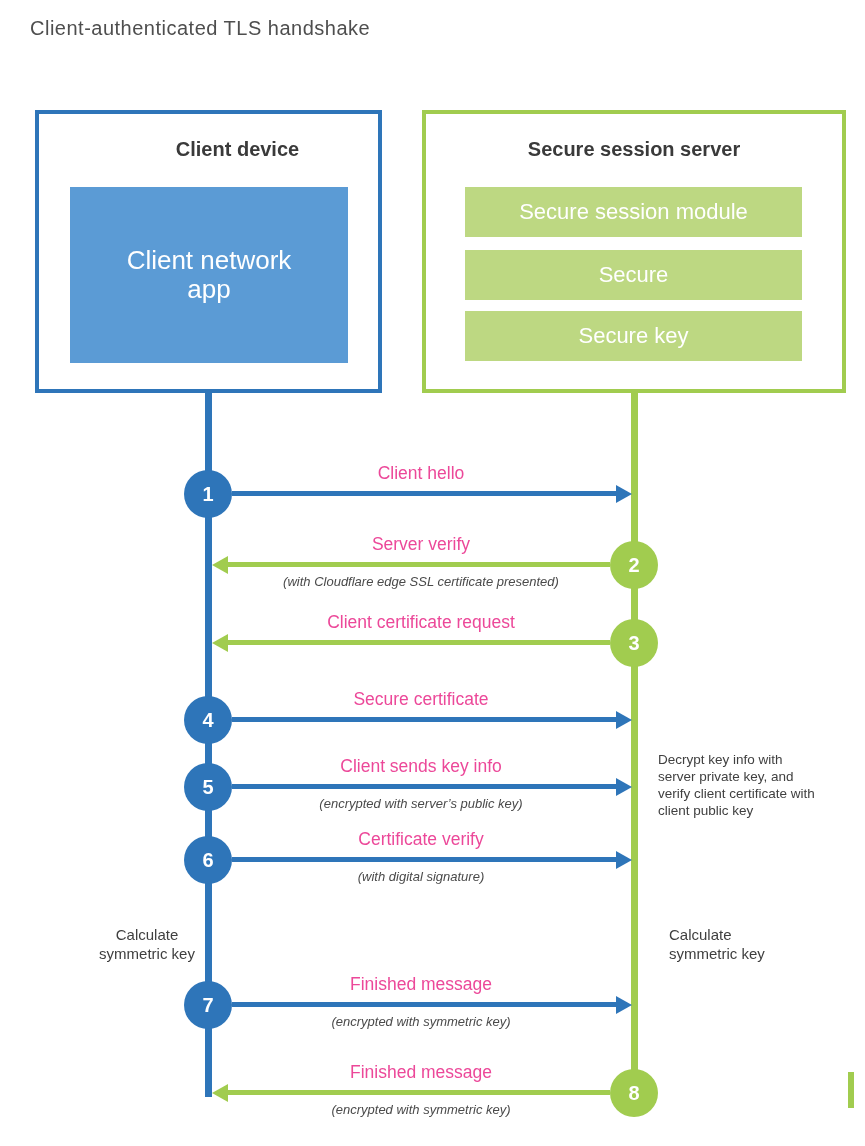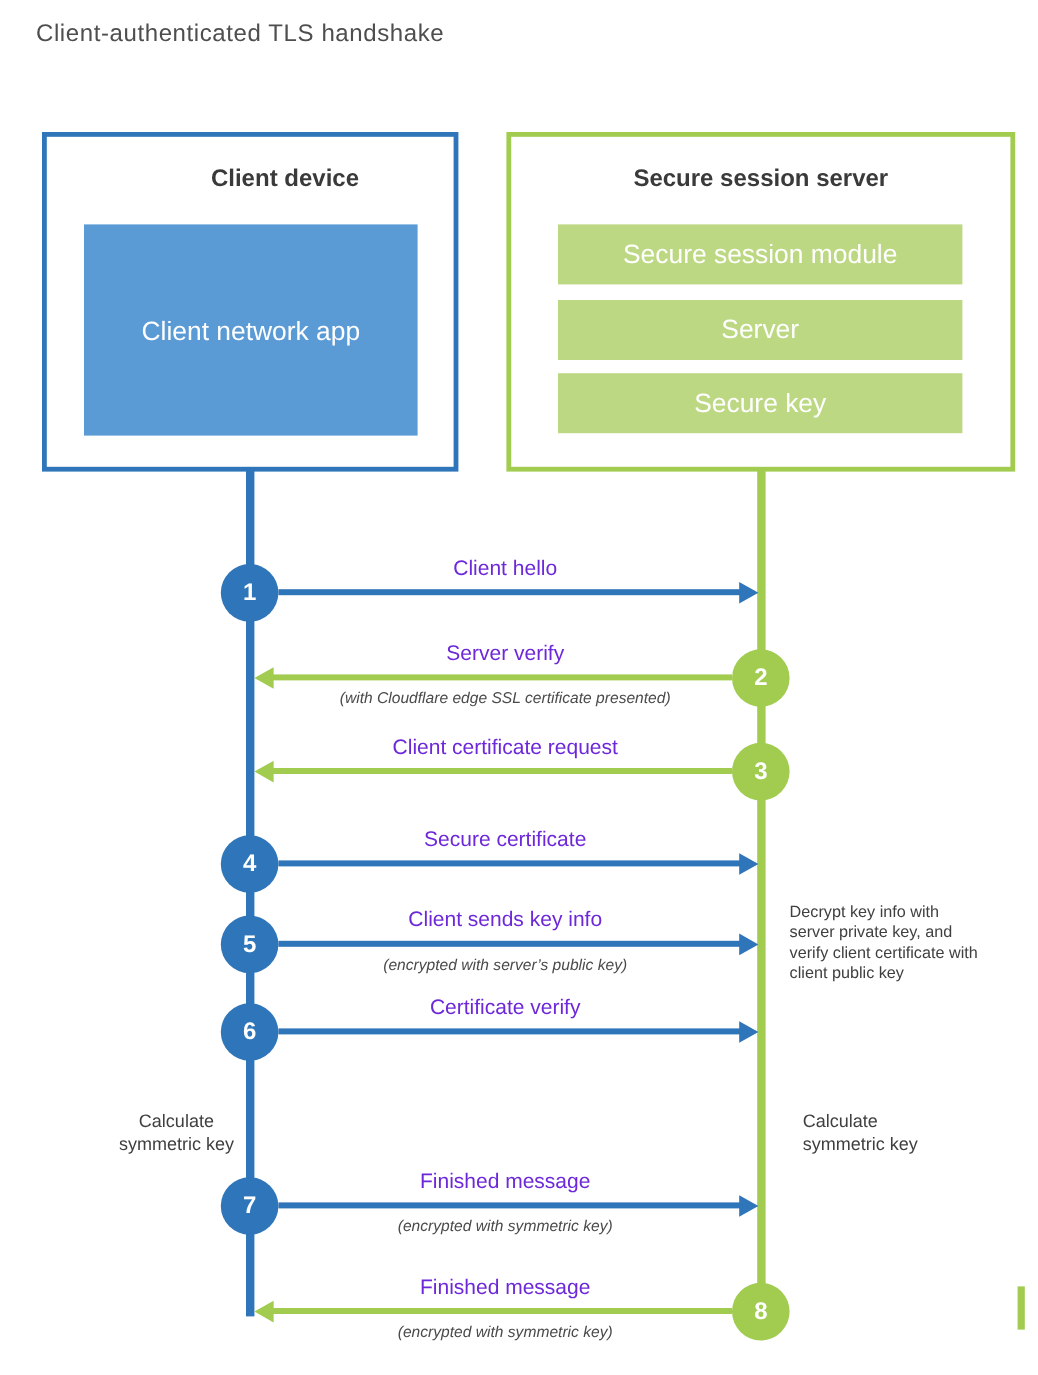--- a/index.html
+++ b/index.html
@@ -12,21 +12,21 @@
   #page-title{left:30px;top:17px;font-size:20px;font-weight:300;color:#4e4e4e;letter-spacing:.5px;}
   
   .outer-box{box-sizing:border-box;background:#fff;}
   #client-box{left:35px;top:110px;width:347px;height:283px;border:4px solid #2e75b9;}
   #server-box{left:422px;top:110px;width:424px;height:283px;border:4px solid #a1cc4f;}
   .box-title{top:138px;text-align:center;font-size:20px;font-weight:700;color:#3a3a3a;}
   #client-box-title{left:35px;width:405px;}
   #server-box-title{left:422px;width:424px;}
   #client-app{left:70px;top:187px;width:278px;height:176px;background:#5b9bd5;
     display:flex;align-items:center;justify-content:center;}
-  #client-app span{width:200px;text-align:center;color:#ffffff;font-size:22px;line-height:29px;}
+  #client-app span{width:200px;text-align:center;color:#ffffff;font-size:26px;line-height:29px;}
   .server-bar{left:465px;width:337px;height:50px;background:#bdd882;
     display:flex;align-items:center;justify-content:center;color:#ffffff;font-size:22px;}
   #server-bar-0{top:187px;} #server-bar-1{top:250px;} #server-bar-2{top:311px;}
   
   .lifeline{width:7px;}
   #client-lifeline{left:205px;top:391px;height:706px;background:#2e75b9;}
   #server-lifeline{left:631px;top:391px;height:702px;background:#a1cc4f;}
   #cutoff-green-line{left:848px;top:1072px;width:6px;height:36px;background:#a1cc4f;}
   
   .step-circle{width:48px;height:48px;border-radius:50%;display:flex;align-items:center;
@@ -37,21 +37,21 @@
   #circle-5{left:184px;top:763px;} #circle-6{left:184px;top:836px;}
   #circle-7{left:184px;top:981px;} #circle-8{left:610px;top:1069px;}
   
   .shaft{height:5px;}
   .shaft-blue{background:#2e75b9;left:232px;width:386px;}
   .shaft-green{background:#a1cc4f;left:227px;width:383px;}
   .head{width:0;height:0;border-top:9px solid transparent;border-bottom:9px solid transparent;}
   .head-right{left:616px;border-left:16px solid #2e75b9;}
   .head-left{left:212px;border-right:16px solid #a1cc4f;}
   
-  .step-label{left:221px;width:400px;text-align:center;font-size:17.5px;color:#6d28d9;}
+  .step-label{left:221px;width:400px;text-align:center;font-size:17.5px;color:#ec4899;}
   .step-sub{left:221px;width:400px;text-align:center;font-size:13px;color:#4a4a4a;font-style:italic;}
   
   .side-note{font-size:15px;line-height:19px;color:#3f3f3f;}
   #calc-left{left:92px;top:925px;width:110px;text-align:center;}
   #calc-right{left:669px;top:925px;width:110px;text-align:left;}
   #decrypt-note{left:658px;top:751px;width:160px;font-size:13.5px;line-height:17px;color:#404040;}
 </style>
 </head>
 <body>
 
@@ -61,21 +61,21 @@
 
   <div class="abs outer-box" id="client-box"></div>
   <div class="abs box-title" id="client-box-title">Client device</div>
   <div class="abs" id="client-app">
     <span>Client network app</span>
   </div>
 
   <div class="abs outer-box" id="server-box"></div>
   <div class="abs box-title" id="server-box-title">Secure session server</div>
   <div class="abs server-bar" id="server-bar-0">Secure session module</div>
-  <div class="abs server-bar" id="server-bar-1">Server</div>
+  <div class="abs server-bar" id="server-bar-1">Secure</div>
   <div class="abs server-bar" id="server-bar-2">Secure key</div>
 
   <div class="abs lifeline" id="client-lifeline"></div>
   <div class="abs lifeline" id="server-lifeline"></div>
   <div class="abs" id="cutoff-green-line"></div>
 
   <div class="abs step-label" style="top:463px">Client hello</div>
   <div class="abs shaft shaft-blue" style="top:491px"></div>
   <div class="abs head head-right" style="top:485px"></div>
   <div class="abs step-circle c-blue" id="circle-1">1</div>
@@ -98,20 +98,21 @@
 
   <div class="abs step-label" style="top:756px">Client sends key info</div>
   <div class="abs shaft shaft-blue" style="top:784px"></div>
   <div class="abs head head-right" style="top:778px"></div>
   <div class="abs step-sub" style="top:796px">(encrypted with server’s public key)</div>
   <div class="abs step-circle c-blue" id="circle-5">5</div>
 
   <div class="abs step-label" style="top:829px">Certificate verify</div>
   <div class="abs shaft shaft-blue" style="top:857px"></div>
   <div class="abs head head-right" style="top:851px"></div>
+  <div class="abs step-sub" style="top:869px">(with digital signature)</div>
   <div class="abs step-circle c-blue" id="circle-6">6</div>
 
   <div class="abs side-note" id="decrypt-note">Decrypt key info with server private key, and verify client certificate with client public key</div>
   <div class="abs side-note" id="calc-left">Calculate symmetric key</div>
   <div class="abs side-note" id="calc-right">Calculate symmetric key</div>
 
   <div class="abs step-label" style="top:974px">Finished message</div>
   <div class="abs shaft shaft-blue" style="top:1002px"></div>
   <div class="abs head head-right" style="top:996px"></div>
   <div class="abs step-sub" style="top:1014px">(encrypted with symmetric key)</div>

